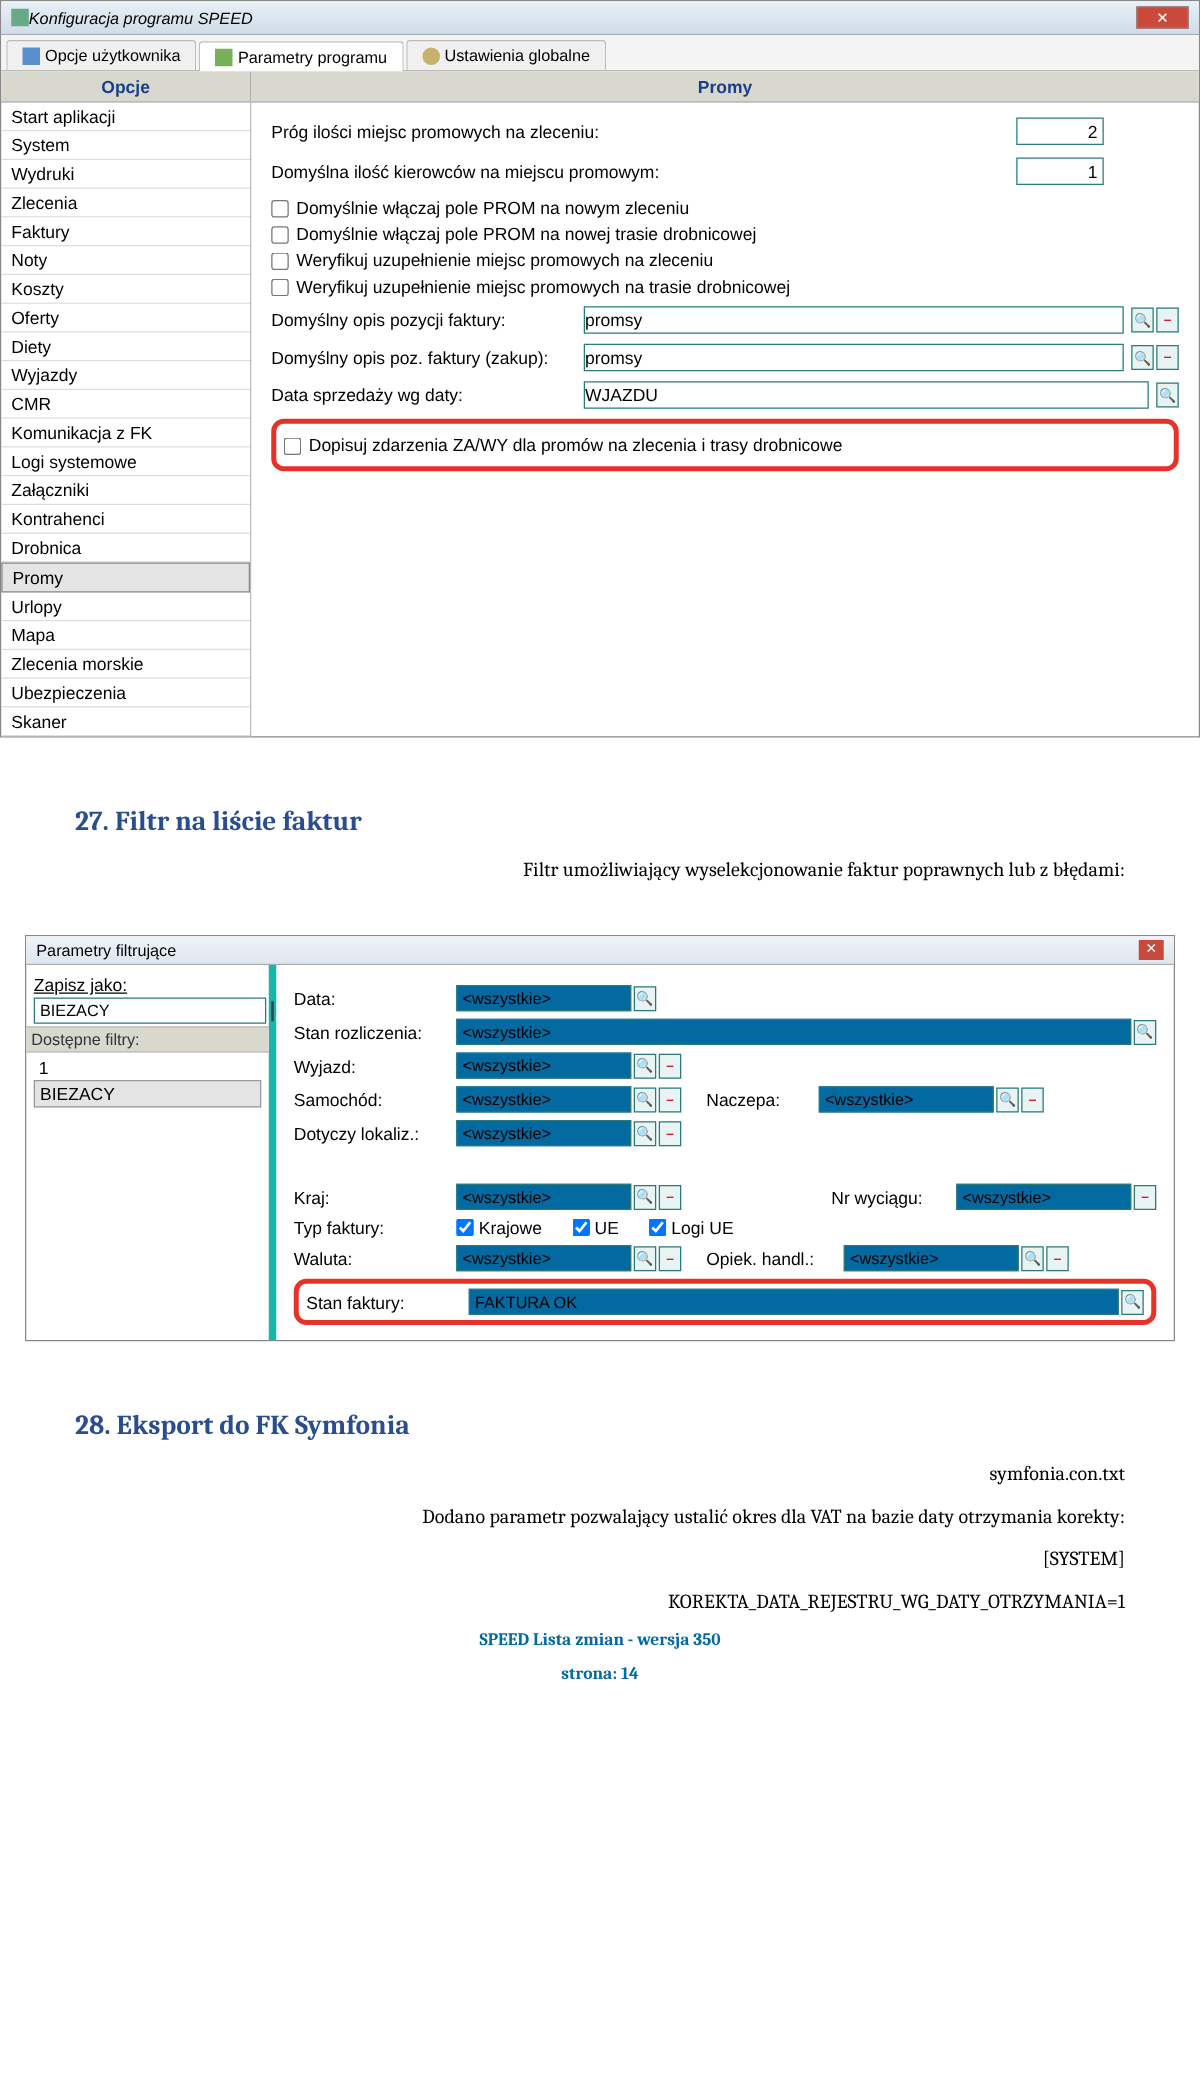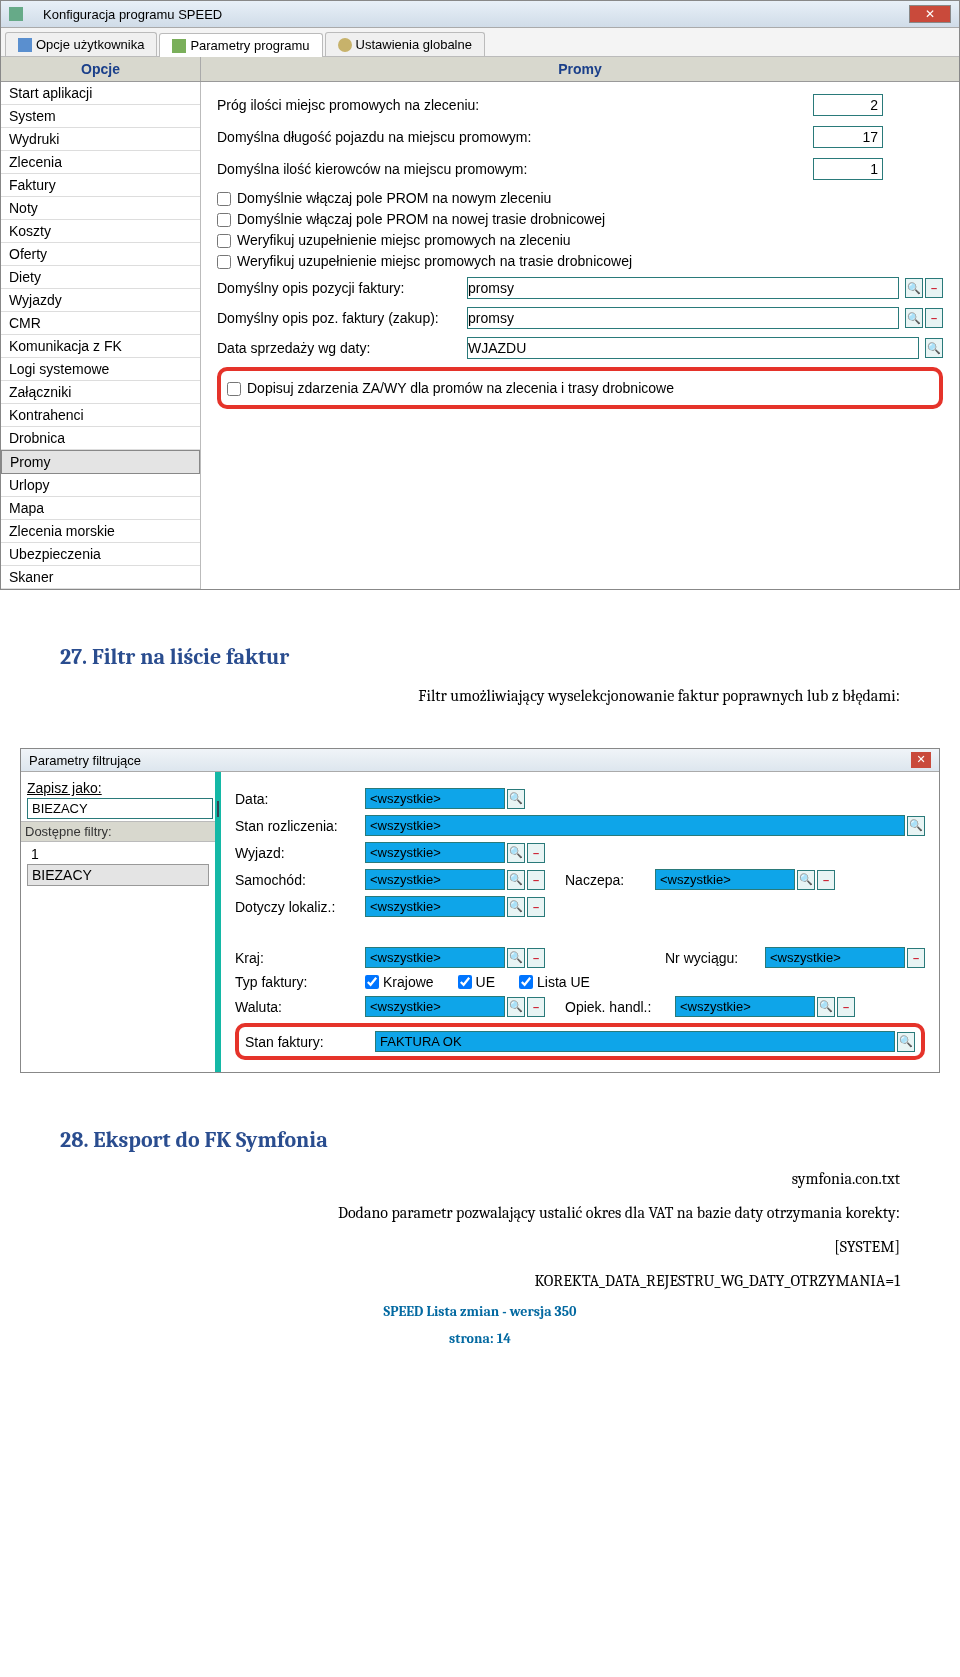--- a/index.html
+++ b/index.html
@@ -1,21 +1,21 @@
 <!DOCTYPE html>
 <html><head>
 <meta charset="utf-8">
 <style>
   * { box-sizing: border-box; margin: 0; padding: 0; }
   body { font-family: Arial, sans-serif; font-size: 14px; background: #fff; color: #000; width: 960px; }
   
   
   .window { border: 1px solid #888; margin: 0; }
   .titlebar { background: linear-gradient(#e8f0f8, #d0dce8); padding: 4px 8px; display: flex; align-items: center; justify-content: space-between; border-bottom: 1px solid #aaa; }
-  .titlebar-left { display: flex; align-items: center; gap: 20px; font-size: 13px; }
+  .titlebar-left { display: flex; align-items: center; gap: 0; font-size: 13px; font-style: italic; }
   .app-icon { width: 14px; height: 14px; background: #6a8; display: inline-block; }
   .close-btn { background: #c94a3b; color: #fff; width: 42px; height: 18px; text-align: center; font-size: 12px; line-height: 16px; border: 1px solid #888; }
   
   .tabs { display: flex; background: #f4f4f4; padding: 4px 4px 0 4px; border-bottom: 1px solid #bbb; gap: 2px;}
   .tab { padding: 4px 12px; border: 1px solid #bbb; border-bottom: none; background: #f0f0f0; display: flex; align-items: center; gap: 4px; font-size: 13px; border-radius: 3px 3px 0 0;}
   .tab.active { background: #fff; position: relative; top: 1px;}
   .tab-icon { width: 14px; height: 14px; display: inline-block; }
   .ti-blue { background: #5a8fcf; }
   .ti-green { background: #7aaf5a; }
   .ti-globe { background: #c7b26b; border-radius: 50%; }
@@ -58,21 +58,21 @@
   .filter-side .row { display: flex; align-items: center; gap: 4px; margin: 2px 0;}
   .filter-side input[type=text] { flex: 1; border: 1px solid #2a7a7a; padding: 2px 4px; font-size: 13px;}
   .save-ic { width: 16px; height: 16px; background: #4a6fb5; display: inline-block; border: 1px solid #345;}
   .filter-side .hdr { background: #d8d8ce; padding: 2px 4px; font-size: 13px; color: #333; border: 1px solid #bbb; border-left:none; border-right:none; margin: 2px -6px;}
   .filter-side .item { padding: 2px 4px; font-size: 14px; }
   .filter-side .item.sel { background: #e4e4e4; border: 1px solid #999;}
   
   .filter-main { flex: 1; padding: 10px 14px; }
   .frow { display: flex; align-items: center; margin: 6px 0; }
   .frow .flbl { width: 130px; font-size: 14px;}
-  .finput { border: 1px solid #2a7a7a; padding: 2px 4px; font-size: 13px; background: #0ea5e9;}
+  .finput { border: 1px solid #2a7a7a; padding: 2px 4px; font-size: 13px; background: #0369a1;}
   .frow .flbl2 { width: 90px; font-size: 14px; margin-left: 20px;}
   .chk { width: 14px; height: 14px; }
   .chk-lbl { margin-right: 24px; margin-left: 4px; font-size: 14px;}
 </style>
 </head>
 <body>
 
 <div class="window">
   <div class="titlebar">
     <div class="titlebar-left">
@@ -123,24 +123,20 @@
         <div class="sidebar-item">Zlecenia morskie</div>
         <div class="sidebar-item">Ubezpieczenia</div>
         <div class="sidebar-item">Skaner</div>
       </div>
     <div class="cfg-main">
       <div class="form-row">
           <label>Próg ilości miejsc promowych na zleceniu:</label>
           <input class="num-input" value="2" style="">
         </div>
       <div class="form-row">
-          <label>Domyślna długość pojazdu na miejscu promowym:</label>
-          <input class="num-input" value="17" style="">
-        </div>
-      <div class="form-row">
           <label>Domyślna ilość kierowców na miejscu promowym:</label>
           <input class="num-input" value="1" style="">
         </div>
       <div class="check-row">
           <input type="checkbox" style="">
           <span>Domyślnie włączaj pole PROM na nowym zleceniu</span>
         </div>
       <div class="check-row">
           <input type="checkbox" style="">
           <span>Domyślnie włączaj pole PROM na nowej trasie drobnicowej</span>
@@ -245,21 +241,21 @@
           <input class="finput" style="width: 140px;" value="&lt;wszystkie&gt;">
           <span class="opt-btn opt-red">–</span>
         </div>
       <div class="frow">
           <span class="flbl">Typ faktury:</span>
           <input type="checkbox" class="chk" checked="" style="">
           <span class="chk-lbl">Krajowe</span>
           <input type="checkbox" class="chk" checked="" style="">
           <span class="chk-lbl">UE</span>
           <input type="checkbox" class="chk" checked="" style="">
-          <span class="chk-lbl">Lista UE</span>
+          <span class="chk-lbl">Logi UE</span>
         </div>
       <div class="frow">
           <span class="flbl">Waluta:</span>
           <input class="finput" style="width: 140px;" value="&lt;wszystkie&gt;">
           <span class="opt-btn">🔍</span>
           <span class="opt-btn opt-red">–</span>
           <span class="flbl2" style="width:110px">Opiek. handl.:</span>
           <input class="finput" style="width: 140px;" value="&lt;wszystkie&gt;">
           <span class="opt-btn">🔍</span>
           <span class="opt-btn opt-red">–</span>

